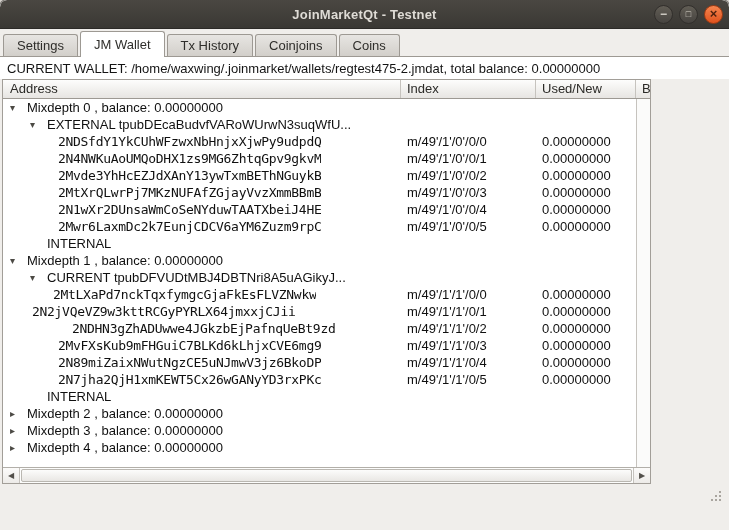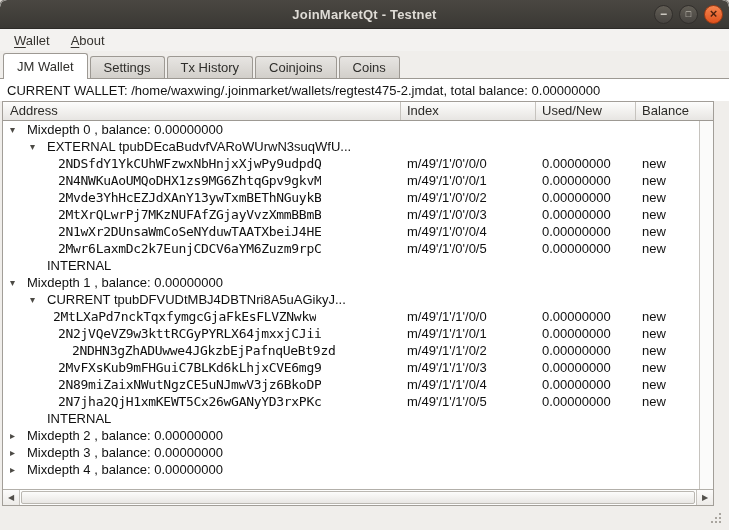--- a/index.html
+++ b/index.html
@@ -30,21 +30,21 @@
   .tabbar{height:28px;background:#f0eeeb;display:flex;align-items:flex-end;padding-left:3px;
     border-bottom:1px solid #9d9993;box-sizing:border-box;position:relative;}
   .tab{border:1px solid #9d9993;border-bottom:none;border-radius:3px 3px 0 0;margin-right:2px;
     padding:0 13px;font-size:13px;color:#2f2e2b;height:21px;line-height:21px;
     background:linear-gradient(#e7e5e2,#d2cfca);white-space:nowrap;}
   .tab.active{background:#fff;height:25px;line-height:25px;position:relative;z-index:3;margin-bottom:-1px;}
   
   .wallet-row{height:22px;background:#fff;display:flex;align-items:center;padding-left:7px;
     font-size:13px;color:#141414;white-space:nowrap;}
   
-  .tree{margin:0 2px;width:712px;height:405px;box-sizing:border-box;border:1px solid #a29e98;
+  .tree{margin:0 2px;width:649px;height:405px;box-sizing:border-box;border:1px solid #a29e98;
     background:#fff;display:flex;flex-direction:column;}
   .thead{display:grid;grid-template-columns:398px 135px 100px 1fr;height:19px;
     background:linear-gradient(#fdfdfc,#e7e5e2);border-bottom:1px solid #9d9993;box-sizing:border-box;}
   .th{font-size:13px;color:#2b2a27;line-height:18px;padding-left:6px;border-right:1px solid #c6c3be;
     box-sizing:border-box;overflow:hidden;white-space:nowrap;}
   .th:first-child{padding-left:7px;}
   .th:last-child{border-right:none;}
   .tbody{flex:1;display:flex;min-height:0;}
   .rows{flex:1;overflow:hidden;background:#fff;}
   .vscroll{width:14px;border-left:1px solid #c6c3be;background:#fbfbfa;box-sizing:border-box;}
@@ -85,28 +85,24 @@
       </div>
       <div class="wbtn minmax">
         <span class="g-max">□</span>
       </div>
       <div class="wbtn close">
         <span class="g-close">×</span>
       </div>
     </div>
   </div>
 
-  <div class="menubar">
-    <div class="mitem"><span class="mn">W</span><span>allet</span></div>
-    <div class="mitem"><span class="mn">A</span><span>bout</span></div>
-  </div>
 
   <div class="tabbar">
+    <div class="tab">Settings</div>
     <div class="tab active">JM Wallet</div>
-    <div class="tab">Settings</div>
     <div class="tab">Tx History</div>
     <div class="tab">Coinjoins</div>
     <div class="tab">Coins</div>
   </div>
 
   <div class="wallet-row">CURRENT WALLET: /home/waxwing/.joinmarket/wallets/regtest475-2.jmdat, total balance: 0.00000000</div>
 
   <div class="tree">
     <div class="thead">
       <div class="th">Address</div>
@@ -218,21 +214,21 @@
           <div class="trow">
     <div class="c addr" style="padding-left: 21px;">
               <span class="arrow" style="visibility: hidden;"></span>
               <span class="txt mono">2MtLXaPd7nckTqxfymgcGjaFkEsFLVZNwkw</span>
             </div>
     <div class="c idx">m/49'/1'/1'/0/0</div>
     <div class="c bal">0.00000000</div>
     <div class="c st">new</div>
   </div>
           <div class="trow">
-    <div class="c addr" style="padding-left: 26px; text-align: center;">
+    <div class="c addr" style=" text-align: center;">
               <span class="arrow" style="visibility: hidden;"></span>
               <span class="txt mono">2N2jVQeVZ9w3kttRCGyPYRLX64jmxxjCJii</span>
             </div>
     <div class="c idx">m/49'/1'/1'/0/1</div>
     <div class="c bal">0.00000000</div>
     <div class="c st">new</div>
   </div>
           <div class="trow">
     <div class="c addr" style="padding-left: 40px;">
               <span class="arrow" style="visibility: hidden;"></span>

